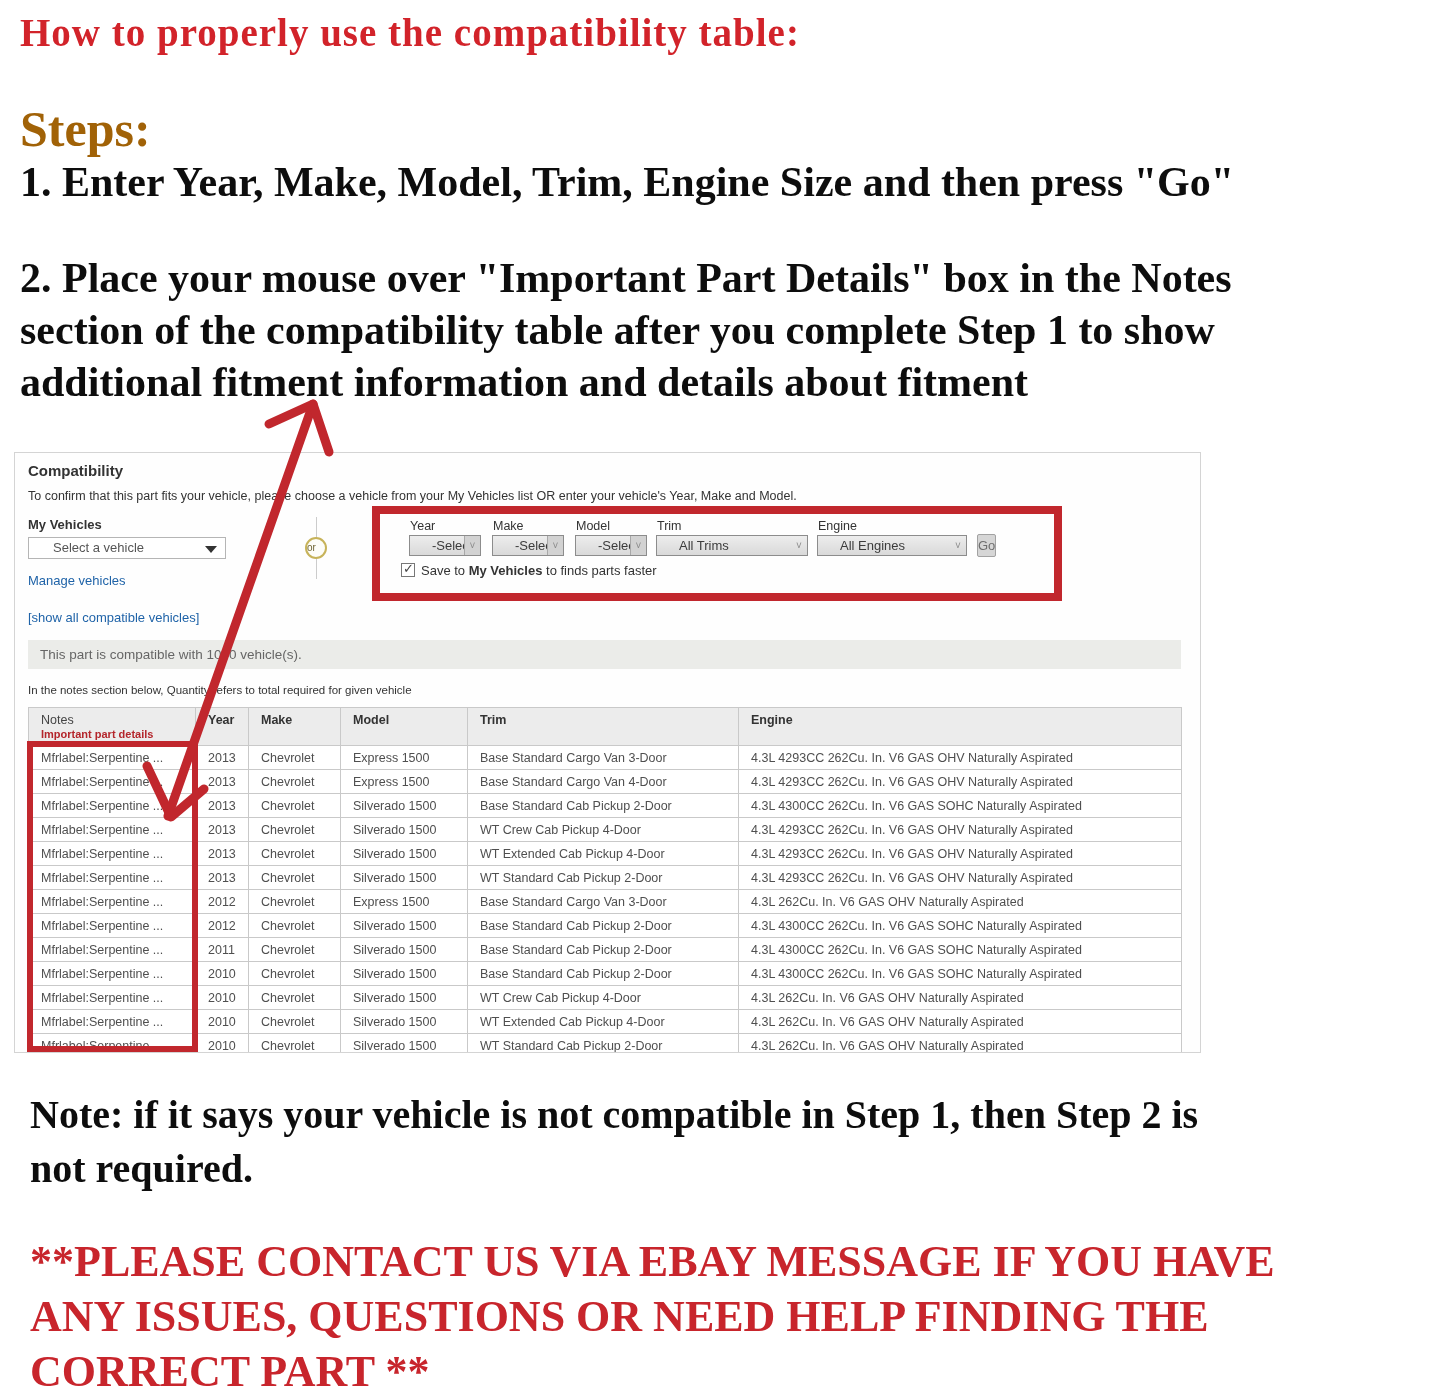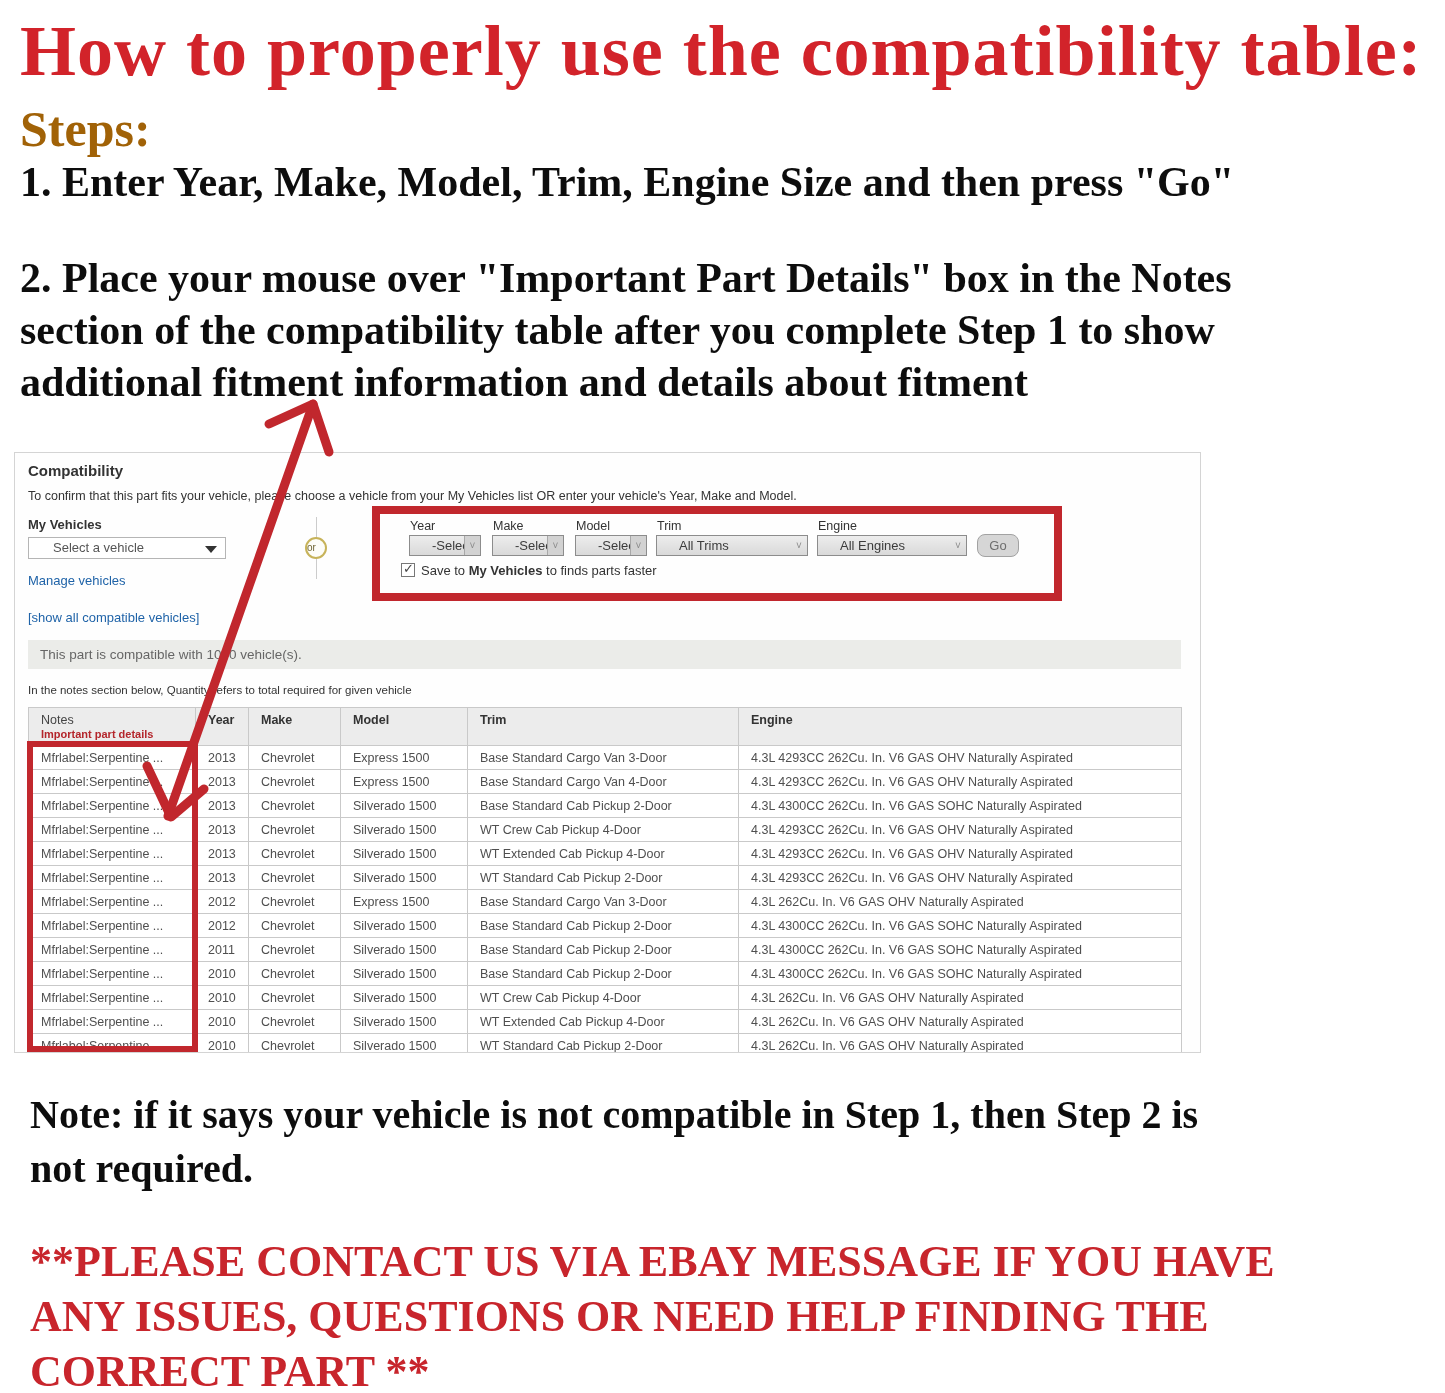--- a/index.html
+++ b/index.html
@@ -4,21 +4,21 @@
 <style>
   * { margin:0; padding:0; box-sizing:border-box; }
   html,body { background:#fff; }
   .canvas {
     position:relative; width:1445px; height:1393px; margin:0 auto;
     background:#fff; overflow:hidden;
     font-family:"Liberation Sans","DejaVu Sans",sans-serif;
   }
   
   .serif { font-family:"Liberation Serif","DejaVu Serif",serif; font-weight:bold; white-space:nowrap; }
-  .title-line { position:absolute; left:20px; top:10px; font-size:72px; color:#d2232a; letter-spacing:1px; }
+  .title-line { position:absolute; left:20px; top:10px; font-size:39px; color:#d2232a; letter-spacing:1px; }
   .steps-heading { position:absolute; left:20px; top:100px; font-size:50px; color:#a16207; }
   .step1-line { position:absolute; left:20px; top:158px; font-size:42px; color:#0d0d0d; }
   .step2-block { position:absolute; left:20px; top:252px; font-size:42px; color:#0d0d0d; line-height:52px; }
   .note-block { position:absolute; left:30px; top:1088px; font-size:40px; color:#0d0d0d; line-height:54px; }
   .contact-block { position:absolute; left:30px; top:1234px; font-size:44px; color:#c8252c; line-height:55px; }
 
   
   .panel {
     position:absolute; left:14px; top:452px; width:1187px; height:601px;
     background:#fefefe; border:1px solid #d4d4d4; overflow:hidden;
@@ -54,22 +54,22 @@
     background:linear-gradient(#ededed,#d9d9d9); color:#3c3c3c;
     font-size:13px; line-height:19px; padding-left:22px; cursor:pointer; overflow:hidden;
   }
   .sel .chev {
     position:absolute; right:0; top:0; bottom:0; width:16px;
     border-left:1px solid #a8a8a8; background:#d2d2d2;
     color:#8a8a8a; font-size:10px; text-align:center; line-height:19px;
   }
   .sel.wide .chev { border-left:none; background:transparent; }
   .go-btn {
-    position:absolute; left:962px; top:81px; width:42px; height:23px;
-    background:#d6d6d6; border:1px solid #a2a2a2; border-radius:8px;
+    position:absolute; left:962px; top:81px; width:19px; height:23px;
+    background:#d6d6d6; border:1px solid #a2a2a2; border-radius:2px;
     color:#6e6e6e; font-size:13px; text-align:center; line-height:21px; cursor:pointer;
   }
   .save-row { position:absolute; left:386px; top:110px; font-size:13px; color:#333; }
   .checkbox {
     display:inline-block; width:14px; height:14px; background:#fff;
     border:1px solid #777; vertical-align:-2px; margin-right:6px;
     position:relative; cursor:pointer;
   }
   .checkbox.checked::after { content:"✓"; position:absolute; left:1px; top:-3px; font-size:13px; color:#444; }
   .save-bold { font-weight:bold; }

